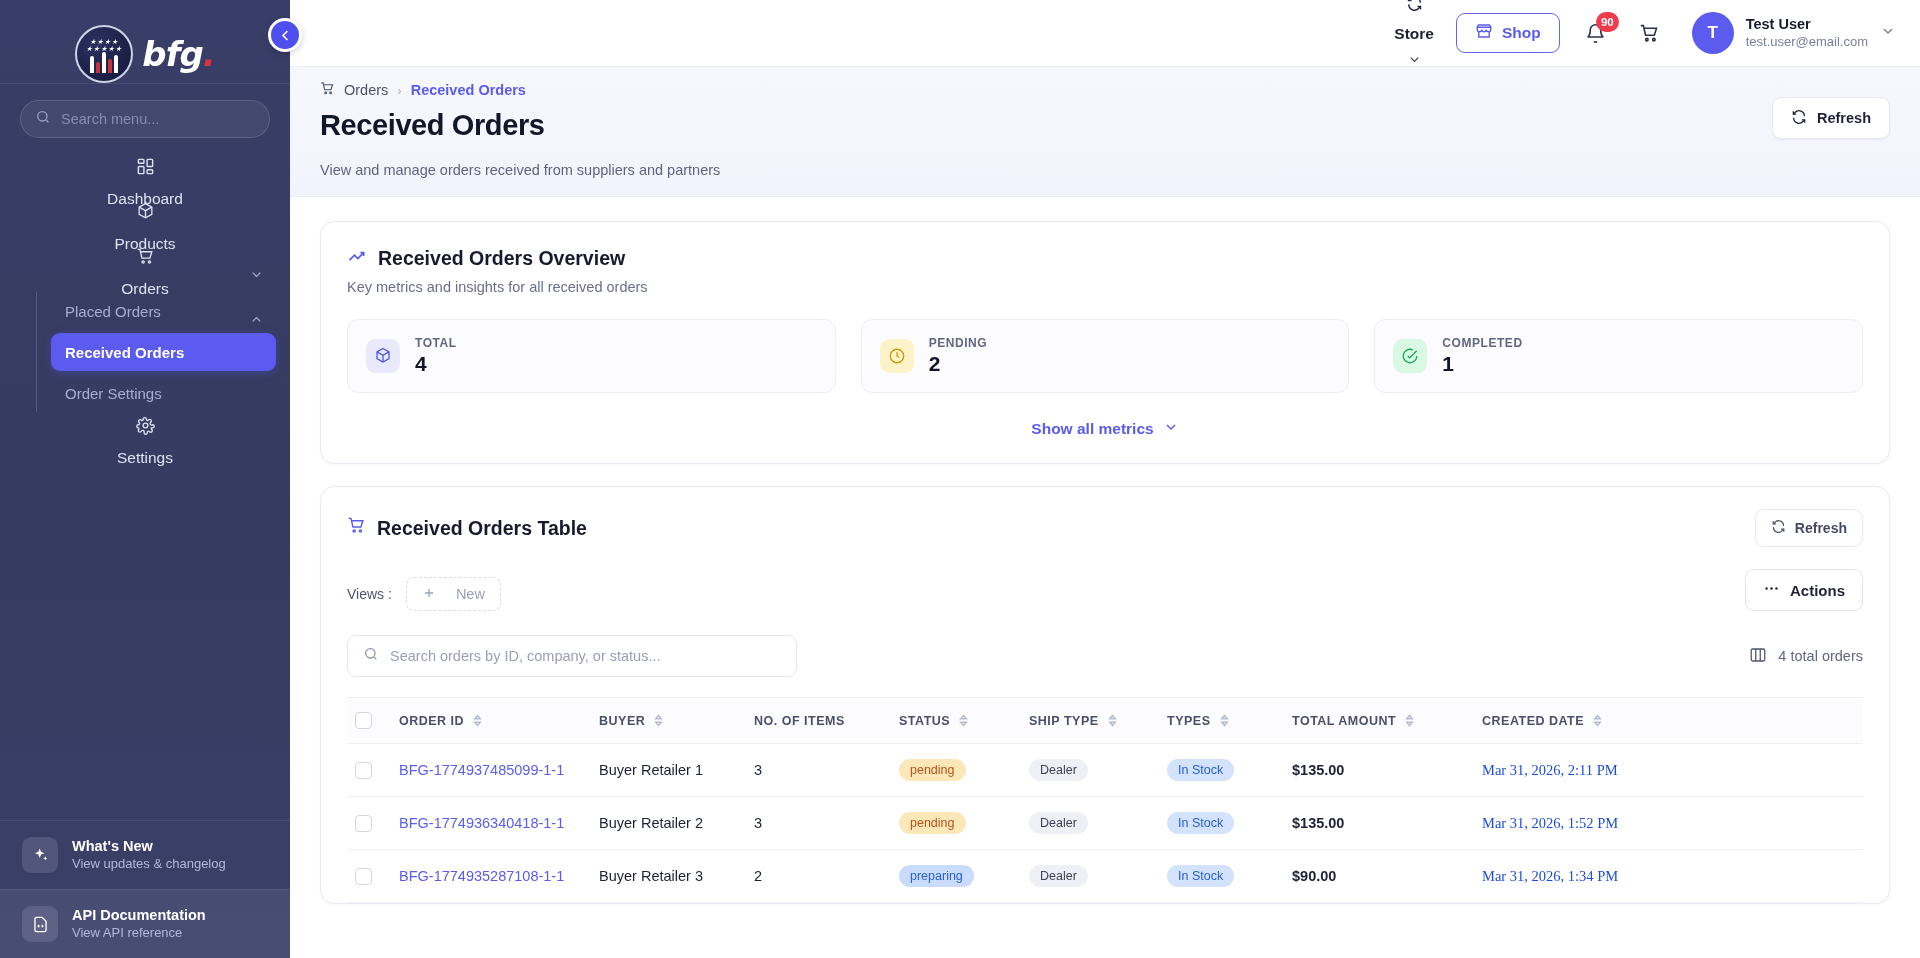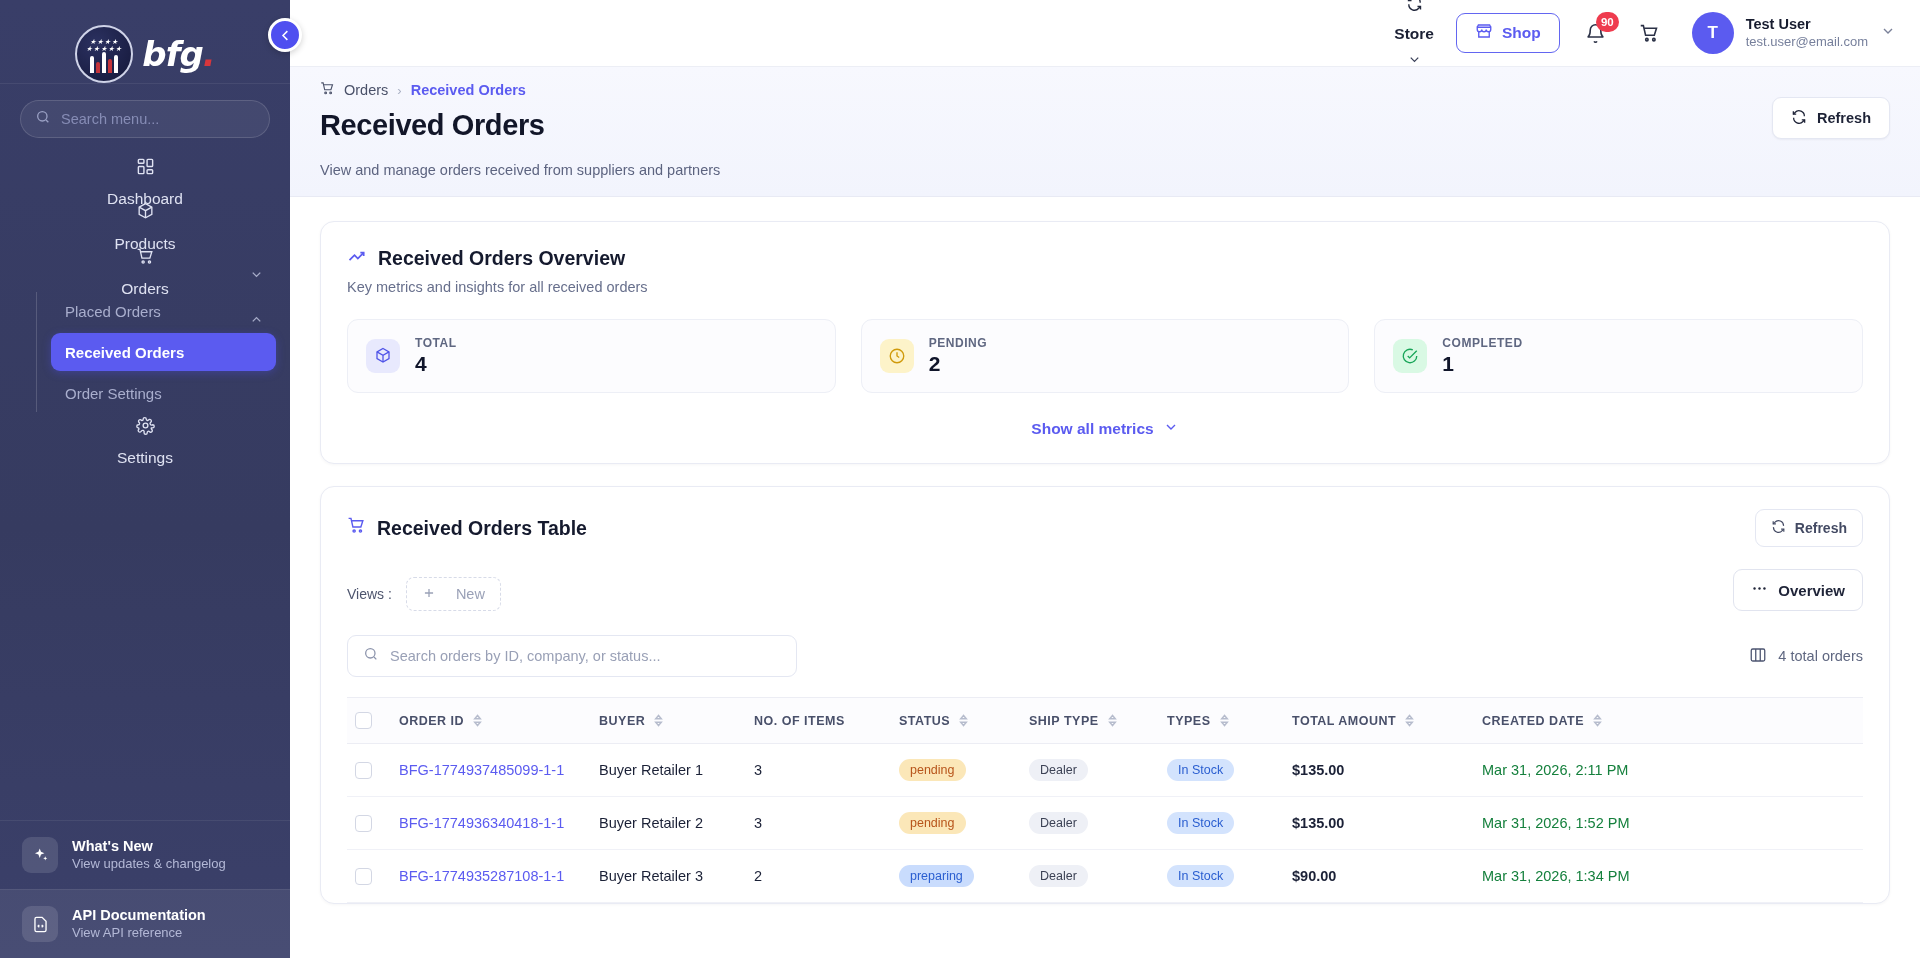--- a/index.html
+++ b/index.html
@@ -222,21 +222,21 @@
   .cb {
     width: 17px; height: 17px; border: 1.6px solid #d3d7e4; border-radius: 4px; background: #fff; cursor: pointer; display: block;
   }
   .ord-link { color: #5b5bf0; font-weight: 500; cursor: pointer; }
   .pill { display: inline-flex; align-items: center; border-radius: 11px; padding: 4px 11px; font-size: 12.5px; font-weight: 500; }
   .pill.pending { background: #fbe7b8; color: #b7541a; }
   .pill.preparing { background: #c9dcfd; color: #2a5ed0; }
   .pill.ship { background: #eef0f6; color: #3c4255; }
   .pill.instock { background: #d3e3fd; color: #2a5ed0; }
   .amt { font-weight: 600; }
-  .date { color: #15803d; }
+  .date { color: #1d4ed8; font-family: Liberation Serif, serif; }
   .col-chk { width: 44px; }
   .col-order { width: 200px; }
   .col-buyer { width: 155px; }
   .col-items { width: 145px; }
   .col-status { width: 130px; }
   .col-ship { width: 138px; }
   .col-types { width: 125px; }
   .col-amt { width: 190px; }
   .col-date { width: auto; }
 </style>
@@ -570,21 +570,21 @@
           </div>
           <div class="views-right">
             <div class="btn-outline">
               <span>
                 <svg width="17" height="17" viewBox="0 0 24 24" fill="#1f2438">
                     <circle cx="5" cy="12" r="1.7"></circle>
                     <circle cx="12" cy="12" r="1.7"></circle>
                     <circle cx="19" cy="12" r="1.7"></circle>
                   </svg>
               </span>
-              <span>Overview</span>
+              <span>Actions</span>
             </div>
           </div>
         </div>
 
         <div class="search-row">
           <div class="tbl-search">
             <span>
               <svg width="16" height="16" viewBox="0 0 24 24" fill="none" stroke="#8b93ab" stroke-width="1.9">
                   <circle cx="11" cy="11" r="7"></circle>
                   <path d="M20 20l-3.5-3.5"></path>

